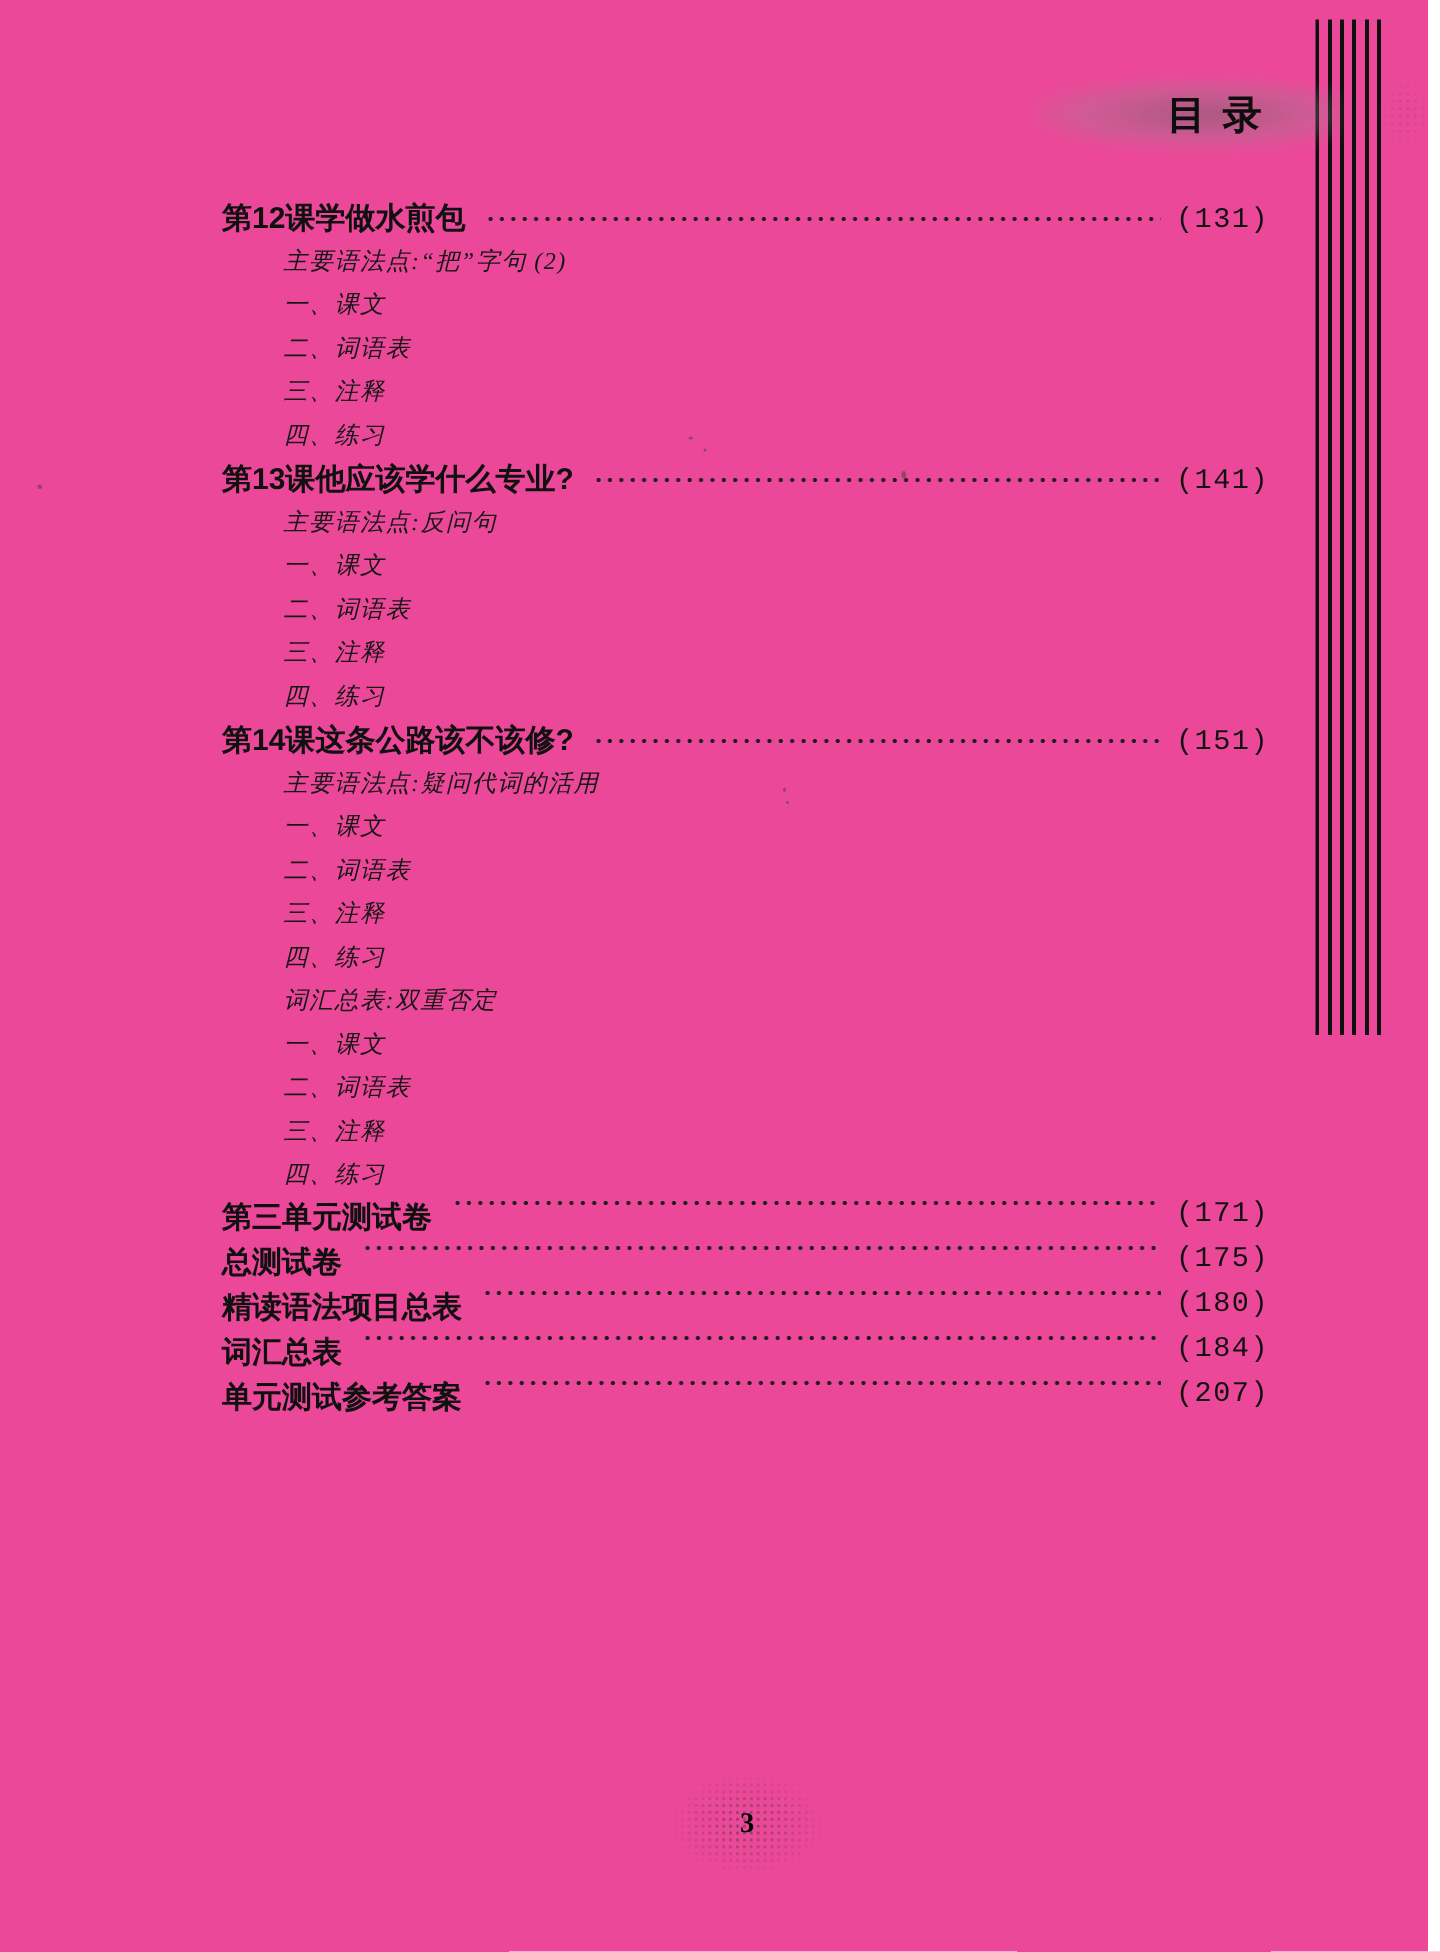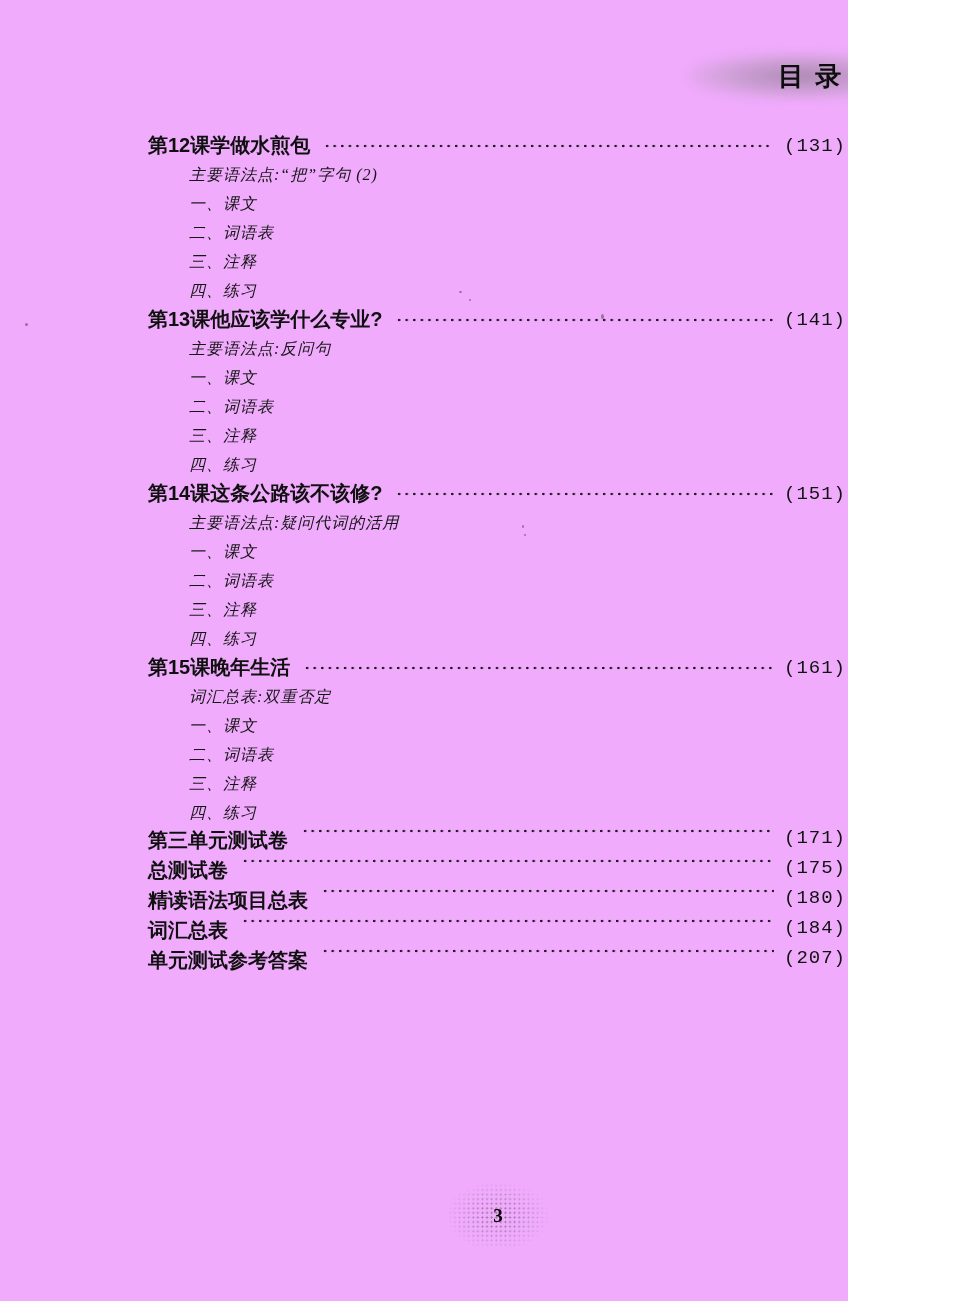--- a/index.html
+++ b/index.html
@@ -2,23 +2,23 @@
 <html><head>
 <meta charset="utf-8">
 <style>
   html, body {
     margin: 0;
     padding: 0;
     background: #ffffff;
   }
   .page {
     position: relative;
-    width: 848px;
+    width: 952px;
     height: 1301px;
-    background: #f0abfc;
+    background: #ec4899;
     overflow: hidden;
     font-family: "Liberation Serif", serif;
     color: #1a1a1a;
   }
 
   
   .stripes {
     position: absolute;
     left: 877px;
     top: 13px;
@@ -204,26 +204,20 @@
       <span class="lesson-title">这条公路该不该修?</span>
       <span class="leader"></span>
       <span class="pg">(151)</span>
     </div>
     <div class="sub">主要语法点:疑问代词的活用</div>
     <div class="sub">一、课文</div>
     <div class="sub">二、词语表</div>
     <div class="sub">三、注释</div>
     <div class="sub">四、练习</div>
 
-    <div class="toc-main">
-      <span>第15课</span>
-      <span class="lesson-title">晚年生活</span>
-      <span class="leader"></span>
-      <span class="pg">(161)</span>
-    </div>
     <div class="sub">词汇总表:双重否定</div>
     <div class="sub">一、课文</div>
     <div class="sub">二、词语表</div>
     <div class="sub">三、注释</div>
     <div class="sub">四、练习</div>
 
     <div class="toc-extra">
       <span>第三单元测试卷</span>
       <span class="leader"></span>
       <span class="pg">(171)</span>

